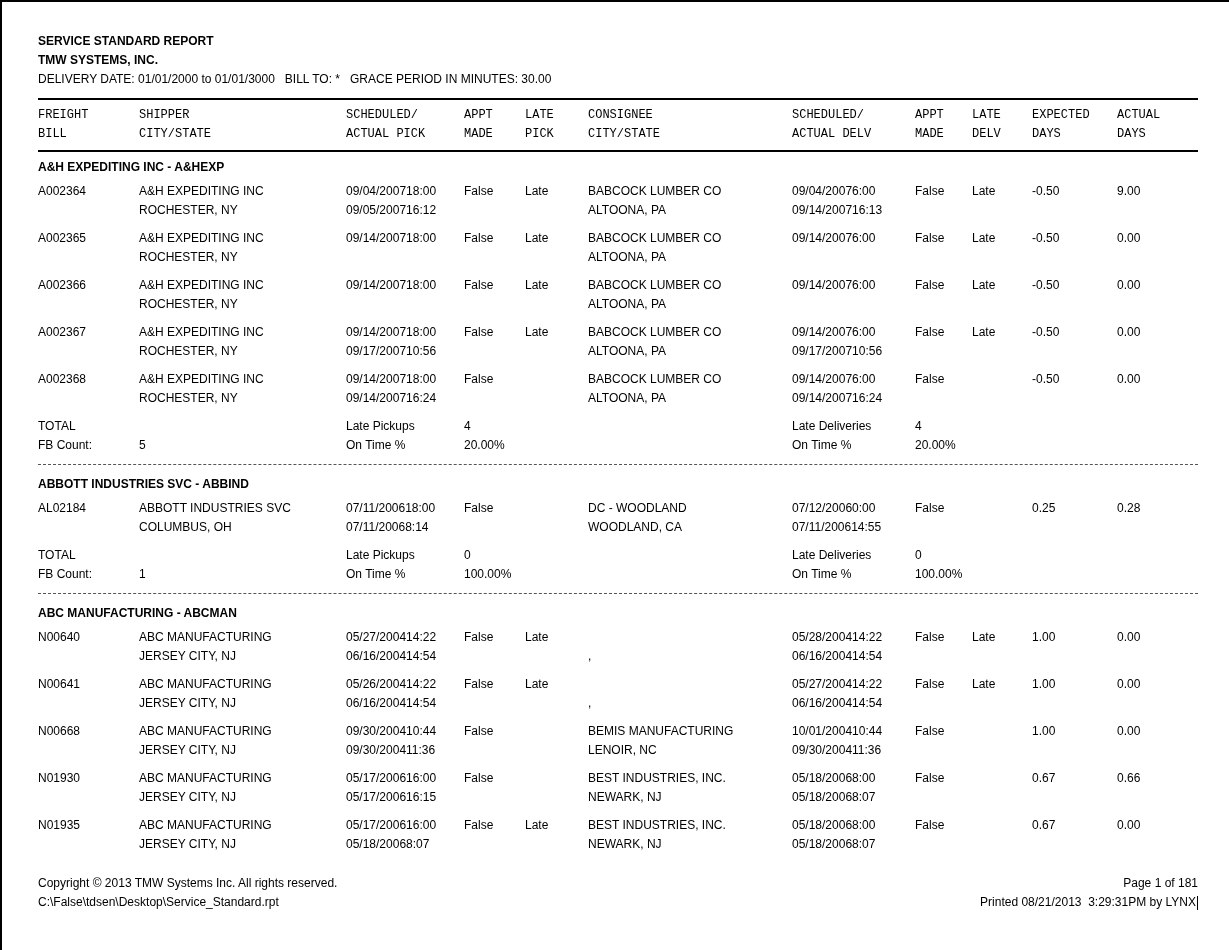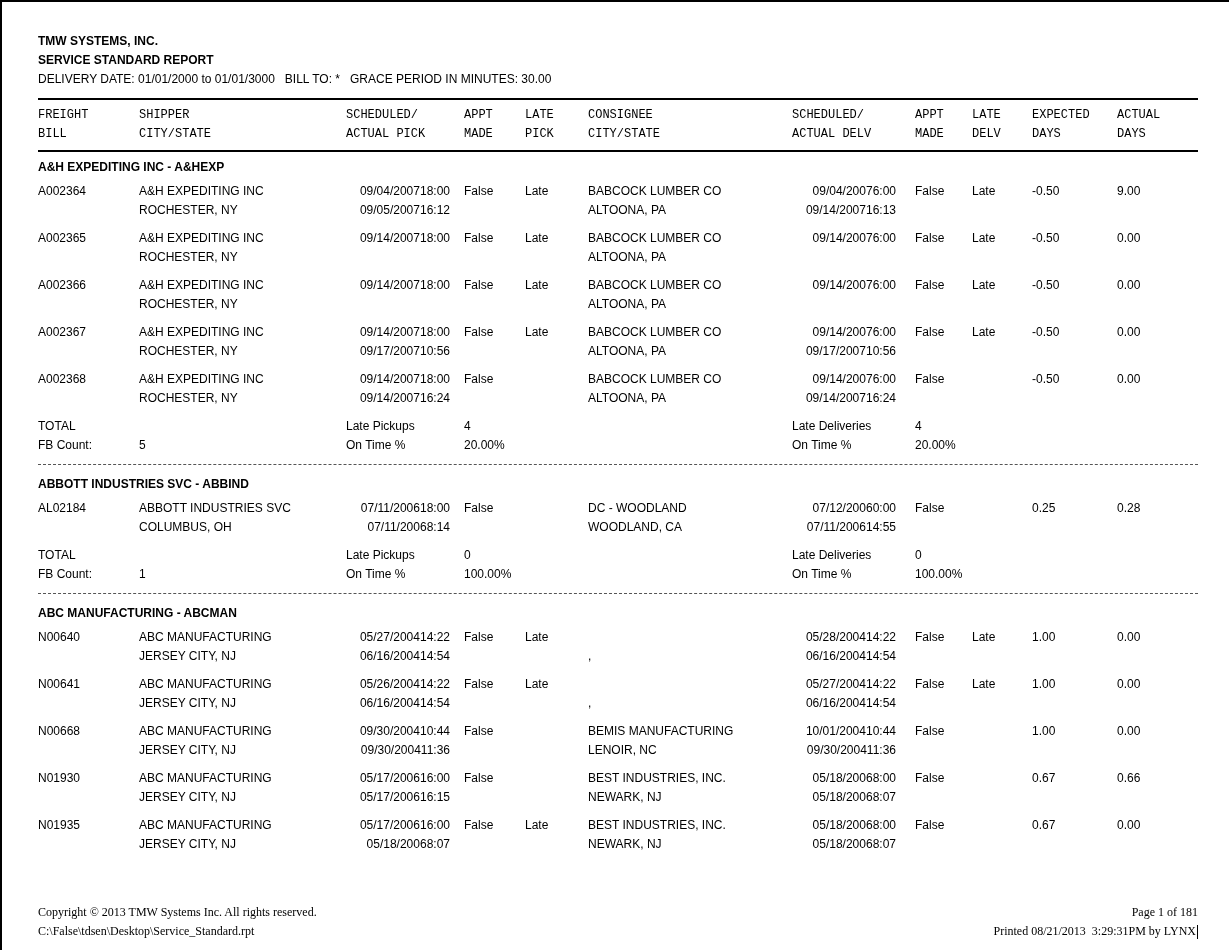--- a/index.html
+++ b/index.html
@@ -12,39 +12,39 @@
   }
   .page{padding:30px 0 0 36px;width:1160px;}
   .bold{font-weight:bold;}
   .pre{white-space:pre;}
   .rule{border-top:2px solid #000;width:1160px;}
   .rule-top{margin-top:9px;}
   .grid{display:grid;grid-template-columns:101px 207px 118px 61px 63px 204px 123px 57px 60px 85px 81px;}
   .col-headers{padding:6px 0 6px 0;font-family:Liberation Mono, monospace;}
   .num{text-align:left;}
   .ln{min-height:19px;}
-  .dt{display:flex;justify-content:flex-end;width:104px;min-height:19px;}
+  .dt{display:flex;justify-content:flex-start;width:104px;min-height:19px;}
   .group{margin-top:6px;}
   .group-header{font-weight:bold;margin-bottom:5px;}
   .row{margin-bottom:9px;}
   .totals{margin-top:7px;}
   .dashed{border-top:1px dashed #555;margin-top:9px;margin-bottom:10px;width:1160px;}
   .gc1{grid-column:1;} .gc2{grid-column:2;} .gc3{grid-column:3;}
   .gc4{grid-column:4/6;} .gc7{grid-column:7;} .gc8{grid-column:8/10;}
-  .footer{display:flex;justify-content:space-between;margin-top:49px;width:1160px;font-family:Liberation Serif, serif;}
+  .footer{display:flex;justify-content:space-between;margin-top:20px;width:1160px;}
   .footer-right{text-align:right;}
   .cursor{display:inline-block;width:1px;height:14px;background:#000;vertical-align:middle;margin-left:1px;}
 </style>
 </head>
 <body>
 
 <div class="page">
 
+  <div class="bold">SERVICE STANDARD REPORT</div>
   <div class="bold">TMW SYSTEMS, INC.</div>
-  <div class="bold">SERVICE STANDARD REPORT</div>
   <div class="pre">DELIVERY DATE: 01/01/2000 to 01/01/3000   BILL TO: *   GRACE PERIOD IN MINUTES: 30.00</div>
 
   <div class="rule rule-top"></div>
   <div class="grid col-headers" id="col-headers">
       <div class="">
         <div>FREIGHT</div>
         <div>BILL</div>
       </div>
       <div class="">
         <div>SHIPPER</div>

